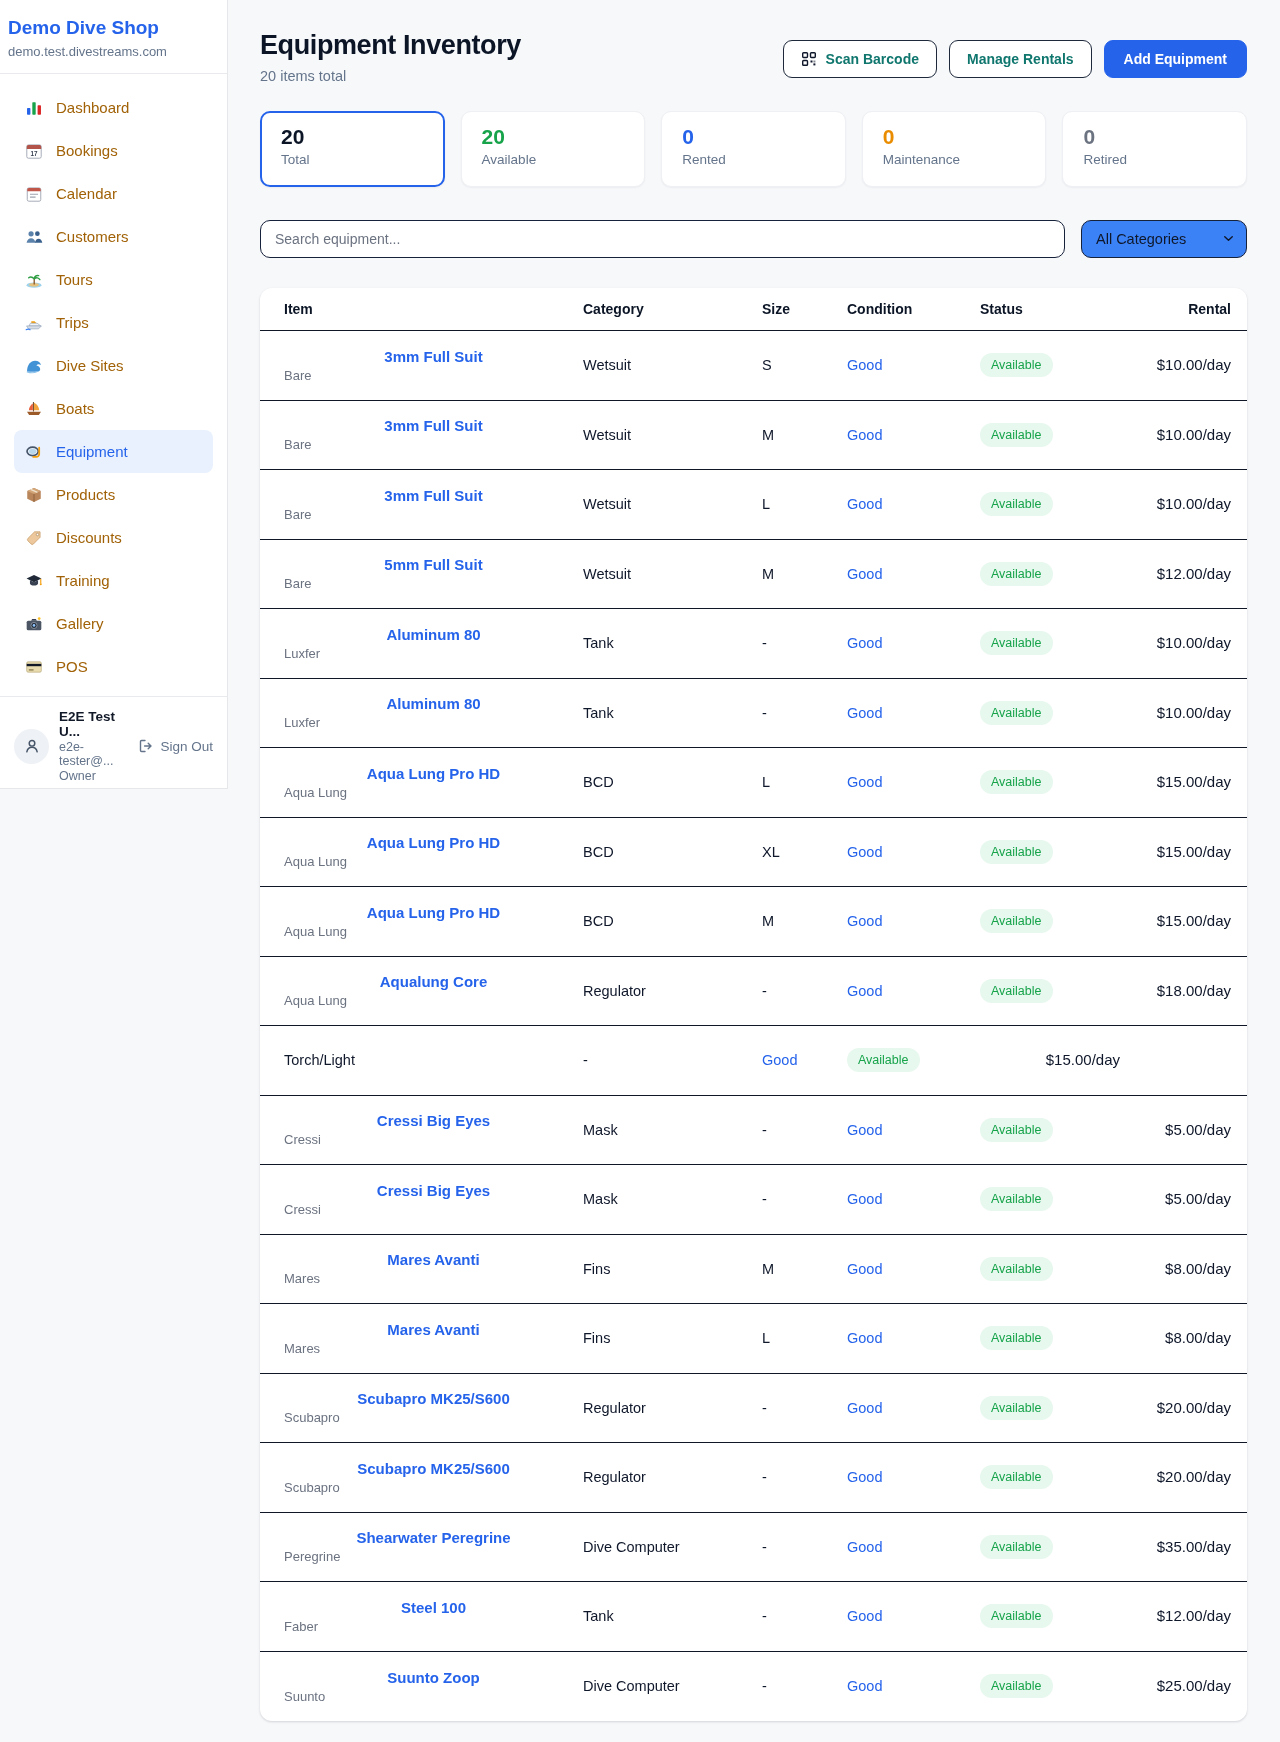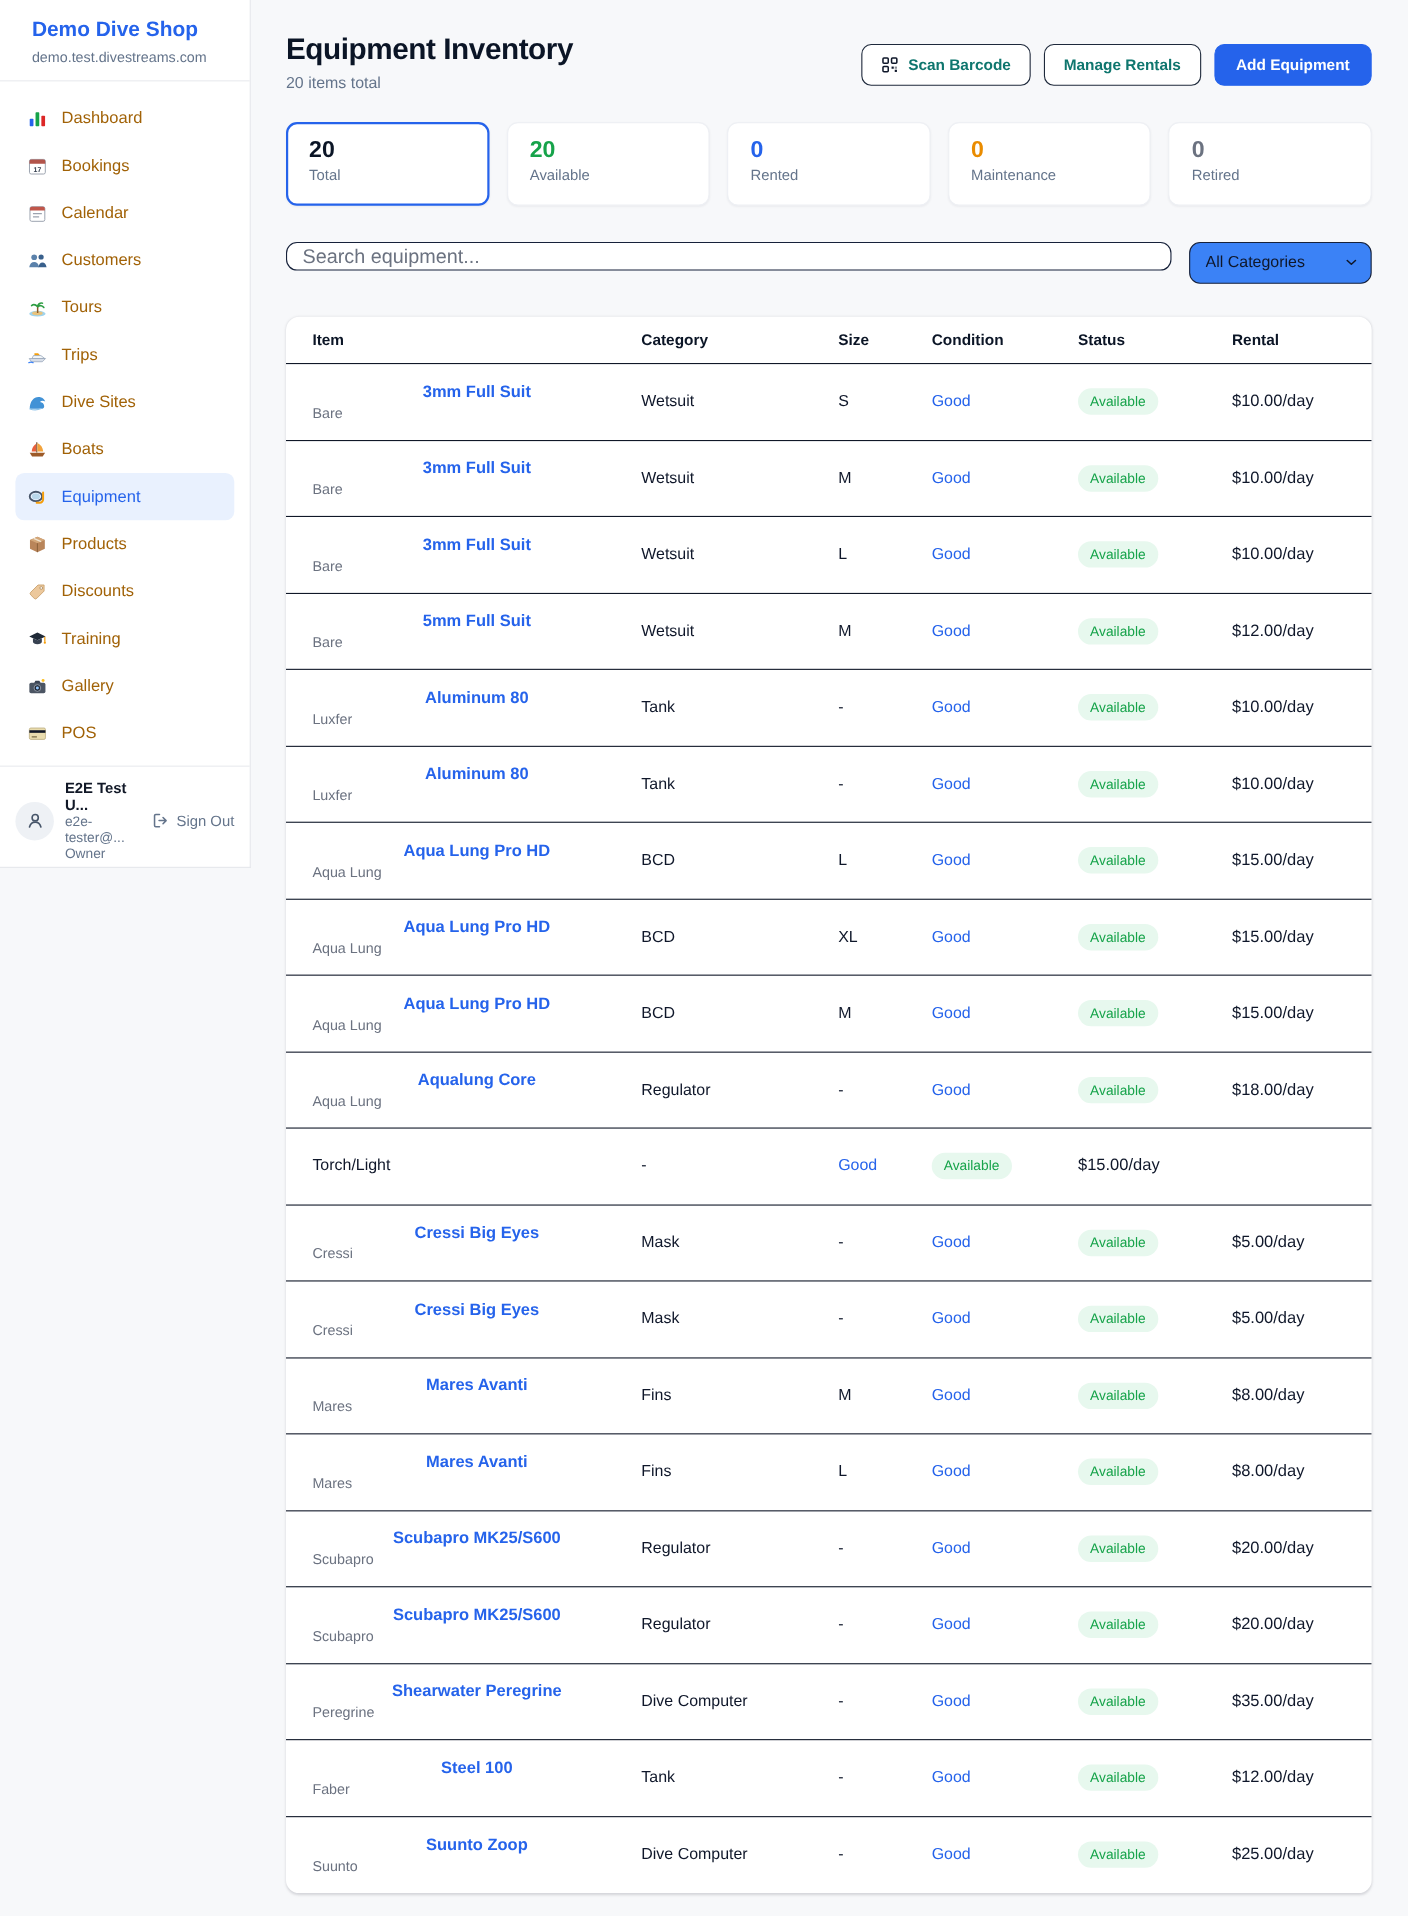--- a/index.html
+++ b/index.html
@@ -9,21 +9,21 @@
     font-family:"Liberation Sans","DejaVu Sans",sans-serif;
     background:#f7f8fa; color:#0f172a; position:relative;
   }
   svg { display:block; }
 
   
   .sidebar {
     position:absolute; left:0; top:0; width:228px; height:789px;
     background:#ffffff; border-right:1px solid #e5e7eb; border-bottom:1px solid #e5e7eb;
   }
-  .brand-block { padding:17px 29px 14px; border-bottom:1px solid #e8eaee; }
+  .brand-block { padding:17px 8px 14px; border-bottom:1px solid #e8eaee; }
   .brand { font-size:19px; font-weight:800; color:#2563eb; cursor:pointer; }
   .brand-domain { font-size:13px; color:#64748b; margin-top:5px; }
   .nav { padding:12px 14px 8px; }
   .nav-item {
     display:flex; align-items:center; gap:13px; height:43px; padding:0 11px;
     border-radius:8px; color:#a16207; font-size:15px; cursor:pointer;
   }
   .nav-item .nav-icon { width:18px; height:18px; flex:0 0 18px; }
   .nav-item.is-active { background:#e9f1fe; color:#2563eb; font-weight:500; }
   .user-block {
@@ -60,22 +60,22 @@
   .stat-card {
     background:#fff; border:1px solid #eef0f4; border-radius:10px; height:76px;
     padding:13px 20px; box-shadow:0 1px 2px rgba(16,24,40,.05); cursor:pointer;
   }
   .stat-card.selected { border:2px solid #2563eb; padding:12px 19px; }
   .stat-value { font-size:21px; font-weight:800; }
   .stat-label { font-size:13.5px; color:#64748b; margin-top:3px; }
 
   .filter-row { display:flex; gap:16px; margin-top:33px; }
   .search-input {
-    flex:1; height:26px; border:1px solid #16213a; border-radius:10px; background:#fff;
-    padding:0 14px; font-size:18px; font-family:inherit; color:#0f172a; outline:none;
+    flex:1; height:38px; border:1px solid #16213a; border-radius:10px; background:#fff;
+    padding:0 14px; font-size:14px; font-family:inherit; color:#0f172a; outline:none;
   }
   .search-input::placeholder { color:#6b7280; }
   .select-wrap { position:relative; width:166px; }
   .category-select {
     width:100%; height:38px; border:1px solid #16213a; border-radius:10px; background:#3b82f6;
     padding:0 30px 0 14px; font-size:14.5px; font-family:inherit; color:#0f172a;
     appearance:none; -webkit-appearance:none; cursor:pointer; outline:none;
   }
   .select-chevron { position:absolute; right:11px; top:11px; pointer-events:none; }
 
@@ -85,21 +85,21 @@
     box-shadow:0 1px 3px rgba(16,24,40,.1), 0 1px 2px rgba(16,24,40,.06);
   }
   .t-row {
     display:grid; grid-template-columns:299px 179px 85px 133px 140px 1fr;
     align-items:center; padding:0 16px 0 24px;
   }
   .t-head { height:43px; border-bottom:1.5px solid #101828; }
   .t-head .t-cell { font-size:14px; font-weight:700; color:#0b1526; }
   .t-body .t-row { height:69.5px; border-bottom:1px solid #101828; }
   .t-body .t-row:last-child { border-bottom:none; }
-  .t-cell.right, .t-head .t-cell.right { text-align:left; }
+  .t-cell.right, .t-head .t-cell.right { text-align:right; }
   .item-name { font-size:15px; font-weight:600; color:#2563eb; cursor:pointer;text-align:center; }
   .item-brand { font-size:13px; color:#6b7280; margin-top:3px; }
   .cell-text { font-size:14.5px; color:#0f172a; }
   .cond-link { font-size:14.5px; color:#2563eb; cursor:pointer; }
   .status-badge {
     display:inline-block; background:#e7f8ee; color:#16a34a; font-size:12.5px;
     padding:5px 11px; border-radius:999px;
   }
   .price { font-size:15px; color:#0f172a; font-weight:500; }
 </style>

